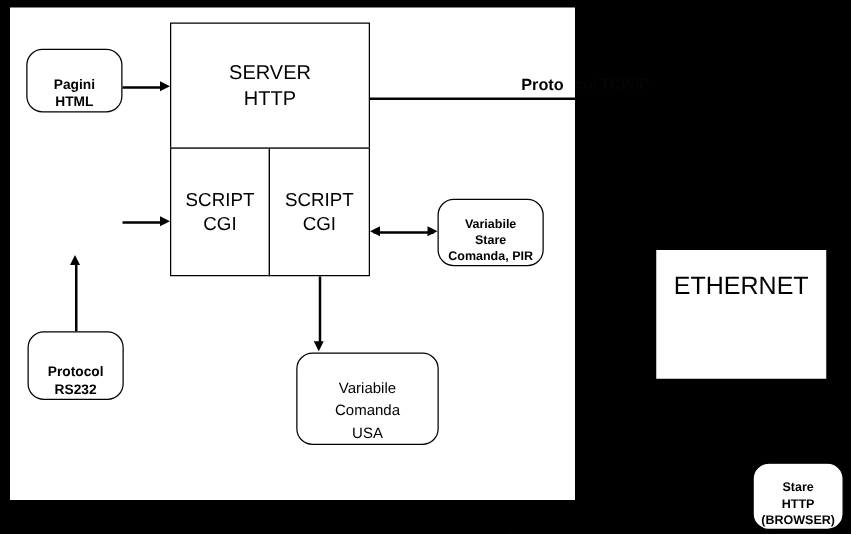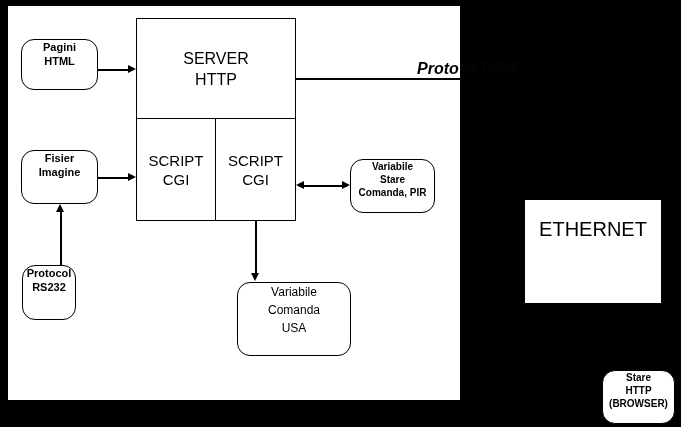--- a/index.html
+++ b/index.html
@@ -20,42 +20,42 @@
   #server-http{left:136px;top:18px;width:160px;height:101px;
                font-size:16px;line-height:21px;color:#000;}
   #script-cgi-1{left:136px;top:118px;width:80px;height:103px;
                 font-size:15px;line-height:19px;color:#000;}
   #script-cgi-2{left:215px;top:118px;width:81px;height:103px;
                 font-size:15px;line-height:19px;color:#000;}
 
   
   .round{position:absolute;background:#ffffff;border:1.5px solid #000;
          border-radius:13px;box-sizing:border-box;display:flex;
-         align-items:flex-start;justify-content:center;text-align:center;
+         align-items:flex-end;justify-content:center;text-align:center;
          font-weight:bold;color:#000;}
   #pagini-html{left:21px;top:39px;width:77px;height:51px;
                font-size:11px;line-height:14px;}
   #fisier-imagine{left:21px;top:150px;width:77px;height:54px;
                   font-size:11px;line-height:14px;}
-  #protocol-rs232{left:22px;top:265px;width:54px;height:55px;
+  #protocol-rs232{left:22px;top:265px;width:77px;height:55px;
                   font-size:11px;line-height:14px;}
   #variabile-stare{left:350px;top:159px;width:85px;height:54px;
                    font-size:10px;line-height:13px;}
   #variabile-comanda{left:237px;top:282px;width:114px;height:74px;
                      font-size:12px;line-height:18px;font-weight:normal;}
   #client-http{left:602px;top:370px;width:73px;height:54px;
                font-size:10px;line-height:13px;}
 
   
   .lbl{position:absolute;color:#000;white-space:nowrap;}
   #ethernet-label{left:525px;top:218px;width:136px;text-align:center;
                   font-size:20px;}
   #microcontroler-label{left:270px;top:375px;font-size:16px;}
-  #protocol-tcpip-label{left:417px;top:60px;font-size:16px;font-weight:bold;
-                        color:#000;font-style:italic;}
+  #protocol-tcpip-label{left:417px;top:60px;font-size:13px;font-weight:bold;
+                        color:#000;}
   
   #protocol-tcpip-tail{left:460px;top:60px;font-size:12px;font-weight:bold;
                        color:#050505;}
 
   
   .ln{position:absolute;background:#000;}
   .h{height:1.5px;}
   .v{width:1.5px;}
 
   
@@ -116,26 +116,20 @@
     </div>
   </div>
 
   <div class="round" id="pagini-html">
     <div>
       <div>Pagini</div>
       <div>HTML</div>
     </div>
   </div>
 
-  <div class="round" id="fisier-imagine">
-    <div>
-      <div>Fisier</div>
-      <div>Imagine</div>
-    </div>
-  </div>
 
   <div class="round" id="protocol-rs232">
     <div>
       <div>Protocol</div>
       <div>RS232</div>
     </div>
   </div>
 
   <div class="round" id="variabile-stare">
     <div>

